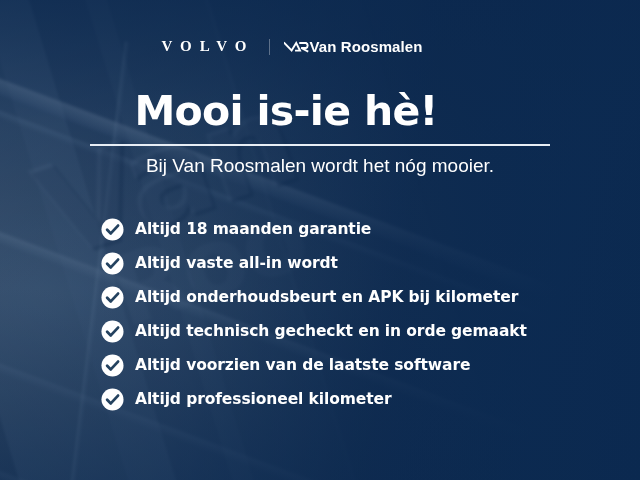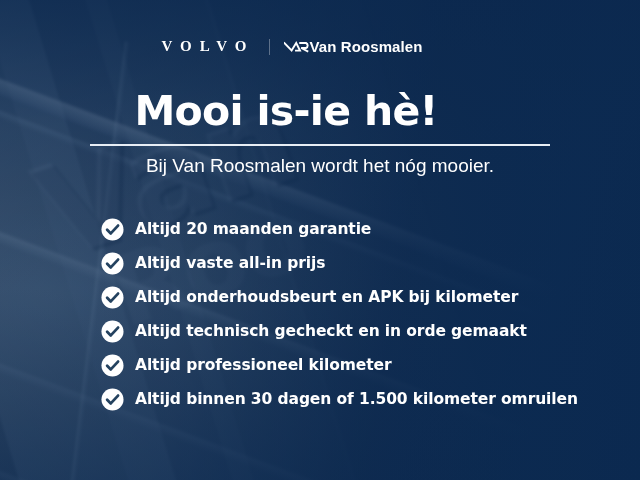--- a/index.html
+++ b/index.html
@@ -294,59 +294,59 @@
 
     <div class="subtitle">Bij Van Roosmalen wordt het nóg mooier.</div>
 
     <div class="checklist">
 
       <div class="check-row">
         <svg class="check-icon" viewBox="0 0 24 24">
           <circle cx="12" cy="12" r="11.5" fill="#ffffff"></circle>
           <path d="M6.4 12.3 L10.2 16.1 L17.8 7.9" fill="none" stroke="#24425f" stroke-width="2.9" stroke-linecap="round" stroke-linejoin="round"></path>
         </svg>
-        <div class="check-label">Altijd 20 maanden garantie</div>
-      </div>
-
-      <div class="check-row">
-        <svg class="check-icon" viewBox="0 0 24 24">
-          <circle cx="12" cy="12" r="11.5" fill="#ffffff"></circle>
-          <path d="M6.4 12.3 L10.2 16.1 L17.8 7.9" fill="none" stroke="#24425f" stroke-width="2.9" stroke-linecap="round" stroke-linejoin="round"></path>
-        </svg>
-        <div class="check-label">Altijd vaste all-in prijs</div>
+        <div class="check-label">Altijd 18 maanden garantie</div>
+      </div>
+
+      <div class="check-row">
+        <svg class="check-icon" viewBox="0 0 24 24">
+          <circle cx="12" cy="12" r="11.5" fill="#ffffff"></circle>
+          <path d="M6.4 12.3 L10.2 16.1 L17.8 7.9" fill="none" stroke="#24425f" stroke-width="2.9" stroke-linecap="round" stroke-linejoin="round"></path>
+        </svg>
+        <div class="check-label">Altijd vaste all-in wordt</div>
       </div>
 
       <div class="check-row">
         <svg class="check-icon" viewBox="0 0 24 24">
           <circle cx="12" cy="12" r="11.5" fill="#ffffff"></circle>
           <path d="M6.4 12.3 L10.2 16.1 L17.8 7.9" fill="none" stroke="#24425f" stroke-width="2.9" stroke-linecap="round" stroke-linejoin="round"></path>
         </svg>
         <div class="check-label">Altijd onderhoudsbeurt en APK bij kilometer</div>
       </div>
 
       <div class="check-row">
         <svg class="check-icon" viewBox="0 0 24 24">
           <circle cx="12" cy="12" r="11.5" fill="#ffffff"></circle>
           <path d="M6.4 12.3 L10.2 16.1 L17.8 7.9" fill="none" stroke="#24425f" stroke-width="2.9" stroke-linecap="round" stroke-linejoin="round"></path>
         </svg>
         <div class="check-label">Altijd technisch gecheckt en in orde gemaakt</div>
       </div>
 
+      <div class="check-row">
+        <svg class="check-icon" viewBox="0 0 24 24">
+          <circle cx="12" cy="12" r="11.5" fill="#ffffff"></circle>
+          <path d="M6.4 12.3 L10.2 16.1 L17.8 7.9" fill="none" stroke="#24425f" stroke-width="2.9" stroke-linecap="round" stroke-linejoin="round"></path>
+        </svg>
+        <div class="check-label">Altijd voorzien van de laatste software</div>
+      </div>
 
       <div class="check-row">
         <svg class="check-icon" viewBox="0 0 24 24">
           <circle cx="12" cy="12" r="11.5" fill="#ffffff"></circle>
           <path d="M6.4 12.3 L10.2 16.1 L17.8 7.9" fill="none" stroke="#24425f" stroke-width="2.9" stroke-linecap="round" stroke-linejoin="round"></path>
         </svg>
         <div class="check-label">Altijd professioneel kilometer</div>
       </div>
 
-      <div class="check-row">
-        <svg class="check-icon" viewBox="0 0 24 24">
-          <circle cx="12" cy="12" r="11.5" fill="#ffffff"></circle>
-          <path d="M6.4 12.3 L10.2 16.1 L17.8 7.9" fill="none" stroke="#24425f" stroke-width="2.9" stroke-linecap="round" stroke-linejoin="round"></path>
-        </svg>
-        <div class="check-label">Altijd binnen 30 dagen of 1.500 kilometer omruilen</div>
-      </div>
 
     </div>
   </div>
 </div>
 
 </body></html>

